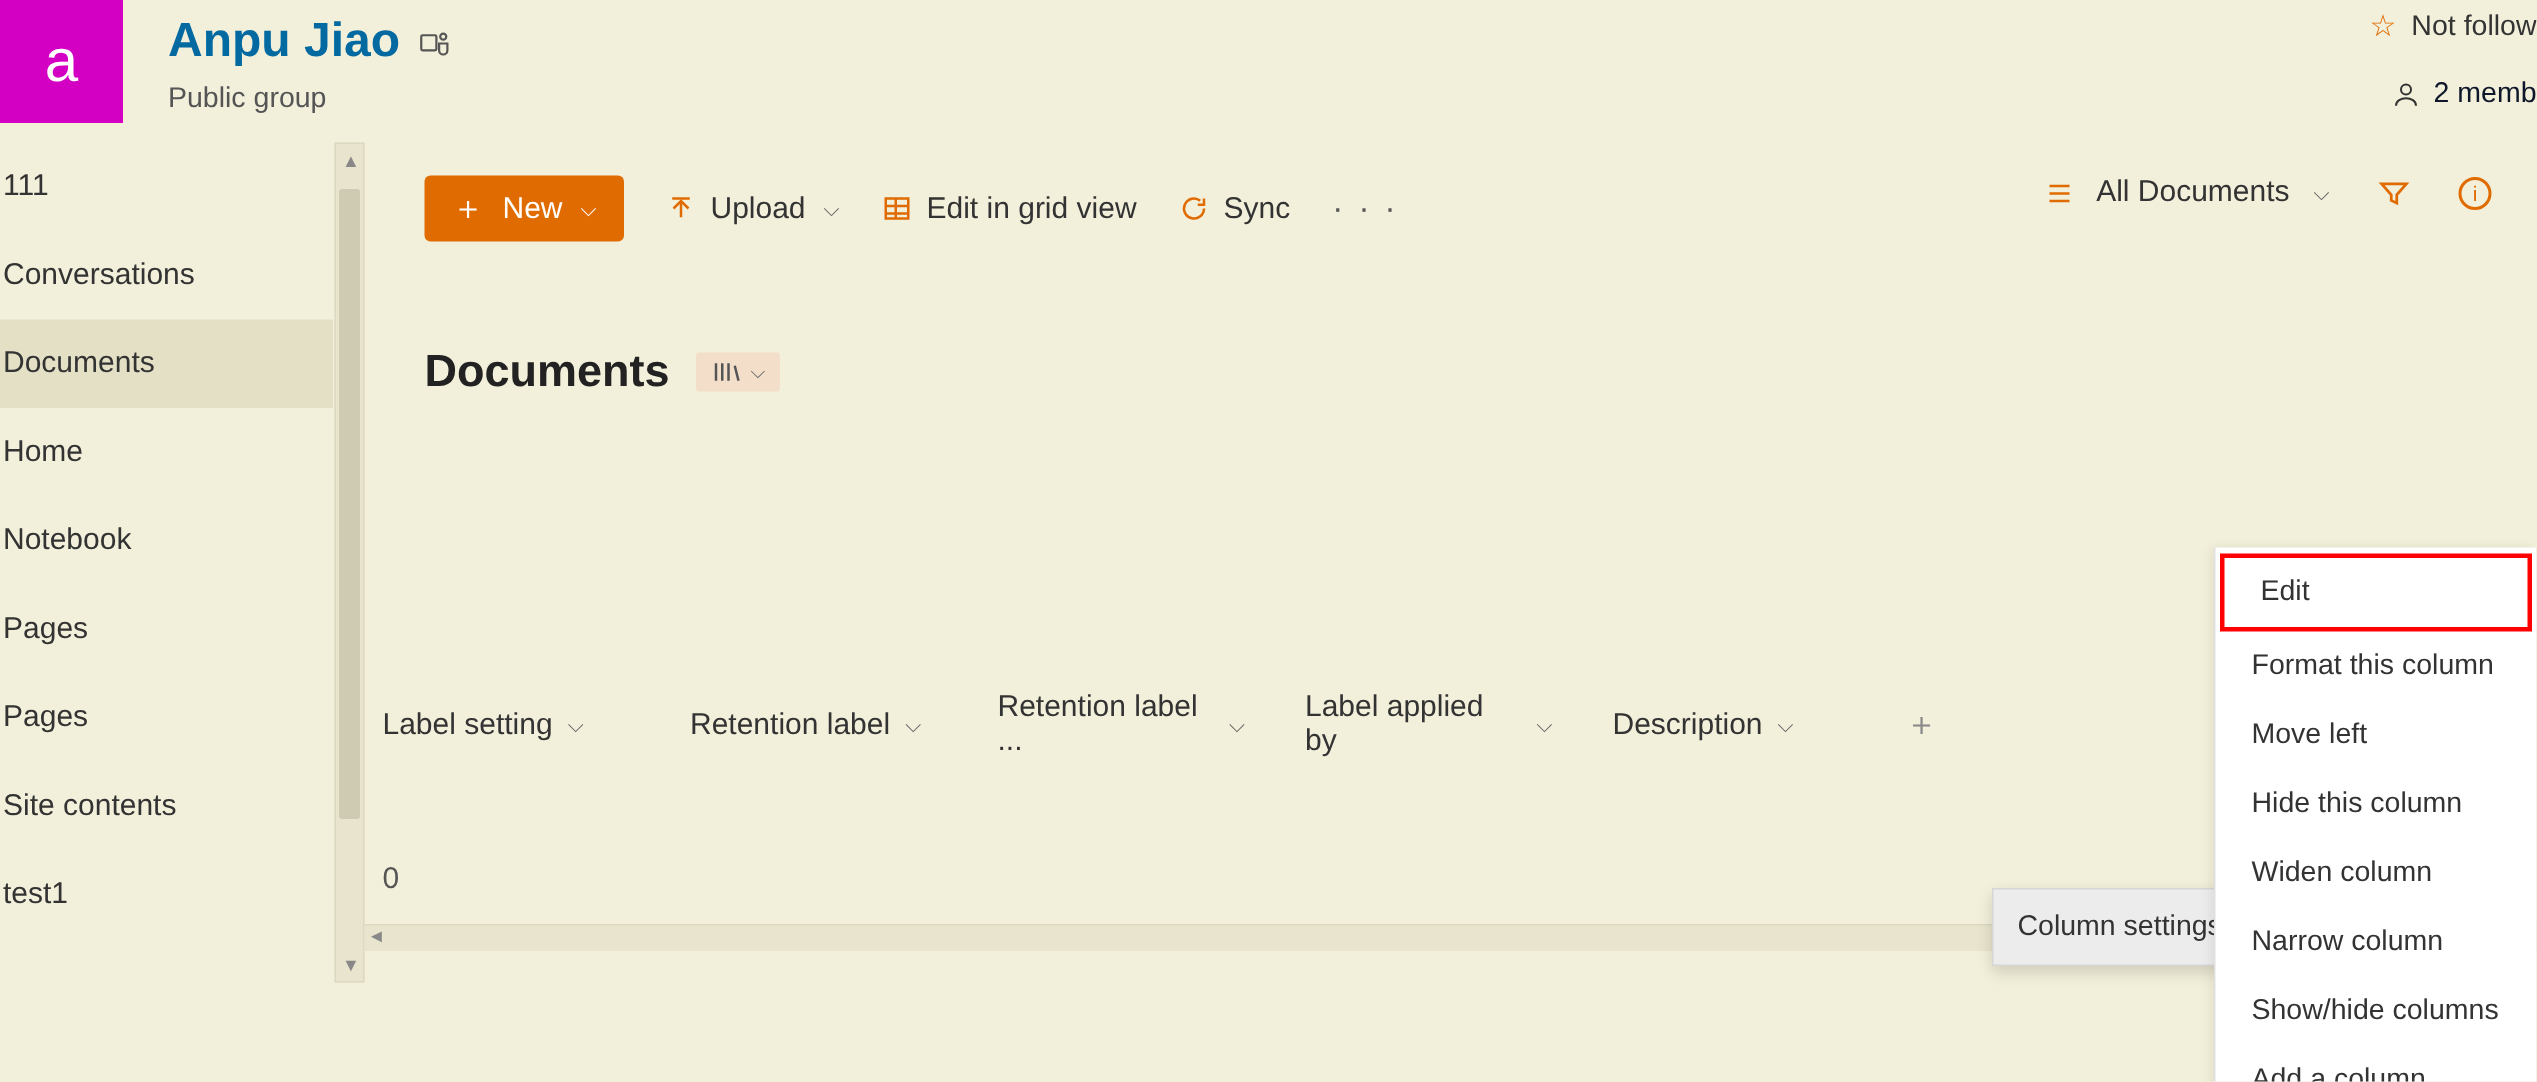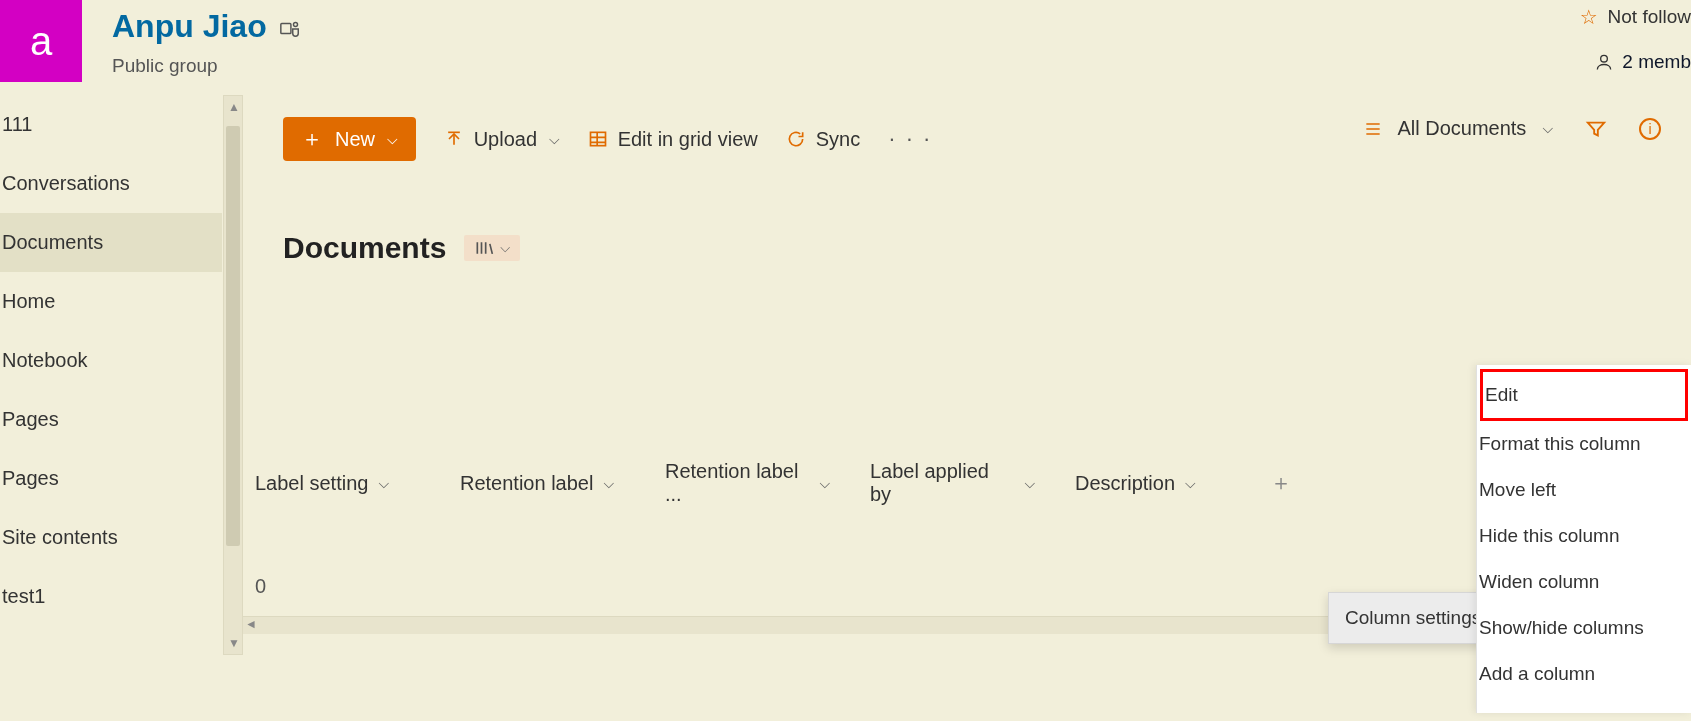--- a/index.html
+++ b/index.html
@@ -52,21 +52,21 @@
   .c4 { width: 205px; }
   .c5 { width: 195px; }
   .addcol { color: #888; font-size: 22px; cursor:pointer; }
   .data-row { display: flex; align-items: center; padding-left: 12px; margin-top: 50px; font-size: 20px; color: #555; height: 60px; }
   .bottom-scroll-track { position:absolute; left:0; right:0; height:18px; background:#e8e4cd; border-top:1px solid #ddd9c0;}
   .bottom-scroll-arrow { position:absolute; left:2px; top:0; font-size:12px; color:#888;}
   
   .menu1 { position: absolute; left: 1085px; top: 497px; width: 242px; background: #ececec; border: 1px solid #d6d6d6; box-shadow: 0 4px 10px rgba(0,0,0,0.15); }
   .menu1-item { padding: 14px 16px; font-size: 19px; display: flex; align-items: center; justify-content: space-between; cursor:pointer; }
   .menu2 { position: absolute; right: 0; top: 270px; width: 215px; background: #fff; border-left: 1px solid #e0e0e0; box-shadow: -2px 0 8px rgba(0,0,0,0.08); padding: 4px 0 16px 0; }
-  .menu2-item { padding: 12px 2px; font-size: 19px; color: #333; cursor: pointer; }
+  .menu2-item { padding: 12px 24px; font-size: 19px; color: #333; cursor: pointer; }
   .menu2-item.highlight { border: 3px solid #ff0000; margin: 0 3px; }
   svg { display: block; }
 </style>
 </head>
 <body>
 
 <div class="header">
   <div class="site-logo">a</div>
   <div class="site-title-block">
     <div class="site-title-row">
@@ -227,16 +227,17 @@
       </div>
     </div>
   </div>
 
   <div class="menu2">
     <div class="menu2-item highlight">Edit</div>
     <div class="menu2-item">Format this column</div>
     <div class="menu2-item">Move left</div>
     <div class="menu2-item">Hide this column</div>
     <div class="menu2-item">Widen column</div>
+    <div class="menu2-item">Narrow column</div>
     <div class="menu2-item">Show/hide columns</div>
     <div class="menu2-item">Add a column</div>
   </div>
 </div>
 
 </body></html>

